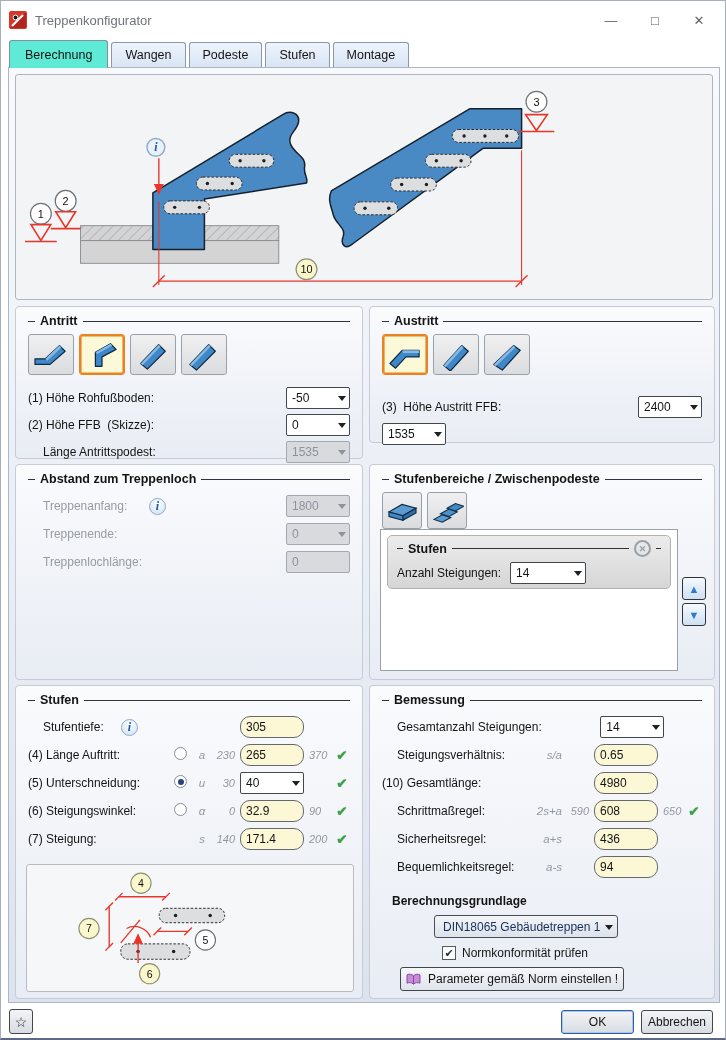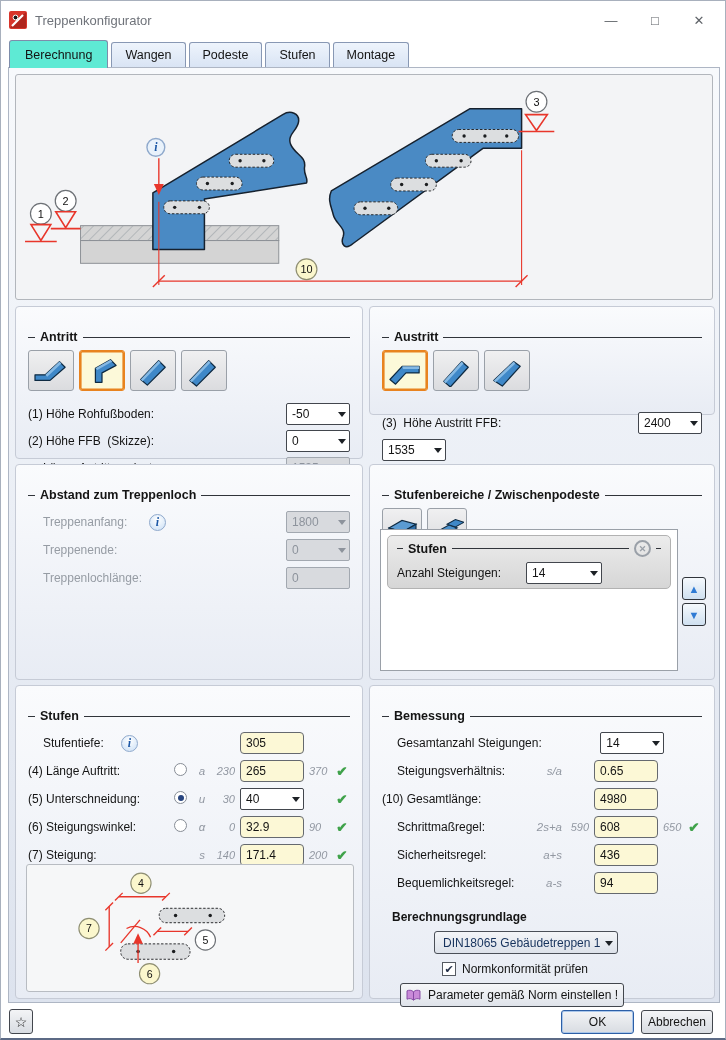--- a/index.html
+++ b/index.html
@@ -6,23 +6,23 @@
   body{width:726px;height:1040px;font-family:"Liberation Sans",sans-serif;font-size:12px;color:#141414;background:#fff}
   .window{position:relative;width:726px;height:1040px;background:#fff;border:1px solid #a8b0bd;border-bottom:2px solid #5c6a85;overflow:hidden}
   .titlebar{position:absolute;top:0;left:0;right:0;height:38px;display:flex;align-items:center;padding:0 8px;gap:8px;background:#fff}
   .apptitle{color:#6f737a;font-size:13px;flex:1}
   .winbtn{width:36px;height:26px;display:flex;align-items:center;justify-content:center;color:#5f6368;font-size:13px;cursor:default}
   .tabstrip{position:absolute;left:8px;top:39px;display:flex;align-items:flex-end;z-index:5}
   .tab{height:25px;padding:0 13px;display:flex;align-items:center;background:linear-gradient(180deg,#eef4fc,#d9e4f4);border:1px solid #8898b4;border-bottom:none;border-radius:3px 3px 0 0;margin-right:3px;font-size:12.5px}
   .tab.active{height:28px;background:#5eead4;position:relative;z-index:6;margin-bottom:-1px;border-color:#7e8dab;padding:0 15px}
   .page{position:absolute;left:7px;top:66px;width:712px;height:936px;border:1px solid #aeb6c4;background:linear-gradient(180deg,#f7f9fc,#dde3ee)}
   .panel-diagram{position:absolute;left:6px;top:6px;width:698px;height:226px;background:#f3f4f6;border:1px solid #b2b6bc;border-radius:3px;overflow:hidden}
-  .grp{position:absolute;background:linear-gradient(180deg,#fafbfd,#e8ecf4);border:1px solid #c6cbd6;border-radius:4px;padding:23px 12px 0}
+  .grp{position:absolute;background:linear-gradient(180deg,#fafbfd,#e8ecf4);border:1px solid #c6cbd6;border-radius:4px;padding:7px 12px 0}
   #grp-antritt{left:6px;top:238px;width:348px;height:153px}
-  #grp-austritt{left:360px;top:238px;width:346px;height:109px}
+  #grp-austritt{left:360px;top:238px;width:346px;height:137px}
   #grp-loch{left:6px;top:396px;width:348px;height:216px}
   #grp-bereiche{left:360px;top:396px;width:346px;height:216px}
   #grp-stufen{left:6px;top:617px;width:348px;height:314px}
   #grp-bemessung{left:360px;top:617px;width:346px;height:314px}
   .ghead{display:flex;align-items:center;gap:5px;font-weight:bold;margin-bottom:6px;font-size:12.5px}
   .ghead::before{content:"";width:7px;border-top:1px solid #30343a}
   .ghead::after{content:"";flex:1;border-top:1px solid #30343a}
   .iconrow{display:flex;gap:5px;margin:2px 0 9px}
   .ibtn{width:46px;height:41px;background:linear-gradient(180deg,#f0f0f1,#dbdcdf);border:1px solid #9aa0a8;border-radius:3px;display:flex;align-items:center;justify-content:center}
   .ibtn.sel{background:#fcf9d9;border:1px solid #e8831f;box-shadow:inset 0 0 0 1.6px #e8831f}
@@ -30,42 +30,42 @@
   .frow28{height:28px}
   .lbl{flex:1;white-space:nowrap}
   .ind{padding-left:15px}
   .dislbl{color:#969ca4}
   .combo{width:64px;height:22px;background:#fff;border:1px solid #42464d;border-radius:2px;display:flex;align-items:center;padding:0 3px 0 5px}
   .combo .cval{flex:1}
   .arr{width:0;height:0;border:4px solid transparent;border-top:5px solid #1d2126;margin-top:5px}
   .combo.dis{background:#d8dade;border-color:#a2a8b0;color:#8d939c}
   .combo.dis .arr{border-top-color:#8d939c}
   .tbox{width:64px;height:22px;border:1px solid #a2a8b0;border-radius:2px;background:#d8dade;color:#8d939c;display:flex;align-items:center;padding:0 5px}
-  .yfield{width:64px;height:22px;background:#fcf8d6;border:1px solid #65696f;border-radius:4px;display:flex;align-items:center;padding:0 5px}
+  .yfield{width:64px;height:22px;background:#fcf8d6;border:1px solid #65696f;border-radius:10px;display:flex;align-items:center;padding:0 5px}
   .c-radio{width:20px}
   .radio{width:13px;height:13px;border:1px solid #878d96;border-radius:50%;background:#fff;position:relative;display:inline-block}
   .radio.on::after{content:"";position:absolute;left:2.5px;top:2.5px;width:6px;height:6px;background:#27447f;border-radius:50%}
   .c-sym{width:16px;text-align:center;font-style:italic;color:#9298a2;font-size:11.5px}
   .c-sym.w{width:40px;text-align:right;padding-right:4px}
   .c-min{width:30px;text-align:right;padding-right:5px;font-style:italic;color:#9298a2;font-size:11px}
   .c-min.n{width:28px}
   .c-field{width:64px}
   .c-max{width:30px;padding-left:5px;font-style:italic;color:#9298a2;font-size:11px}
   .c-max.n{width:28px}
   .c-chk{width:16px;text-align:center}
   .gcheck{color:#3fa24a;font-weight:bold;font-size:13.5px}
   .info{display:inline-flex;width:17px;height:17px;border:1px solid #8fa9cc;border-radius:50%;background:radial-gradient(circle at 50% 32%,#ffffff 0%,#d9e8f8 70%);color:#1c57a5;font-weight:bold;font-style:italic;font-family:"Liberation Serif",serif;align-items:center;justify-content:center;font-size:12px;margin-left:11px;flex:none}
   .listpanel{position:absolute;left:10px;top:64px;width:298px;height:142px;background:#fff;border:1px solid #9aa0a8}
   .scard{position:absolute;left:6px;top:5px;width:284px;height:54px;background:linear-gradient(180deg,#ececec,#d6d6d6);border:1px solid #b2b2b2;border-radius:5px;padding:4px 9px}
   .ghead2{display:flex;align-items:center;gap:5px;font-weight:bold;font-size:12.5px}
   .ghead2::before{content:"";width:6px;border-top:1px solid #30343a}
   .ghl{flex:1;border-top:1px solid #30343a}
   .ght{width:5px;border-top:1px solid #30343a}
   .xbtn{width:17px;height:17px;border:2px solid #9aa0a8;border-radius:50%;color:#9aa0a8;display:flex;align-items:center;justify-content:center;font-size:9px;font-weight:bold}
-  .scard-row{display:flex;align-items:center;gap:25px;margin-top:5px}
+  .scard-row{display:flex;align-items:center;gap:9px;margin-top:5px}
   .scard-row .combo{width:76px}
   .updn{position:absolute;right:8px;width:24px;height:23px;border:1px solid #30343a;border-radius:3px;background:linear-gradient(180deg,#f5f9fd,#cfe0f0);display:flex;align-items:center;justify-content:center;color:#2f7bd4;font-size:11px}
   #btn-up{top:112px}
   #btn-down{top:138px}
   .sdia{position:absolute;left:10px;top:178px;width:328px;height:128px;background:#f6f7f8;border:1px solid #b8bcc2;border-radius:3px;overflow:hidden}
   .bg-title{font-weight:bold;margin:13px 0 7px 10px}
   .normsel{width:184px;height:23px;margin-left:52px;background:linear-gradient(180deg,#f3f5f8,#dde2ea);border:1px solid #4a4f57;border-radius:3px;display:flex;align-items:center;padding:0 4px 0 8px;color:#16325c}
   .normsel .cval{flex:1}
   .cbrow{display:flex;align-items:center;gap:6px;margin:8px 0 7px 60px}
   .cb{width:14px;height:14px;border:1px solid #555a61;background:#fff;display:flex;align-items:center;justify-content:center;font-size:11px;color:#25314a;flex:none}

